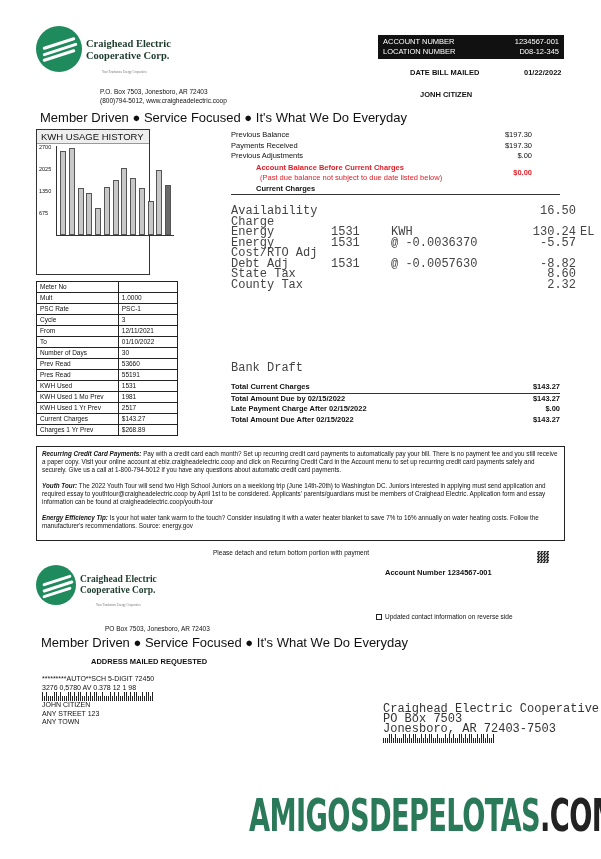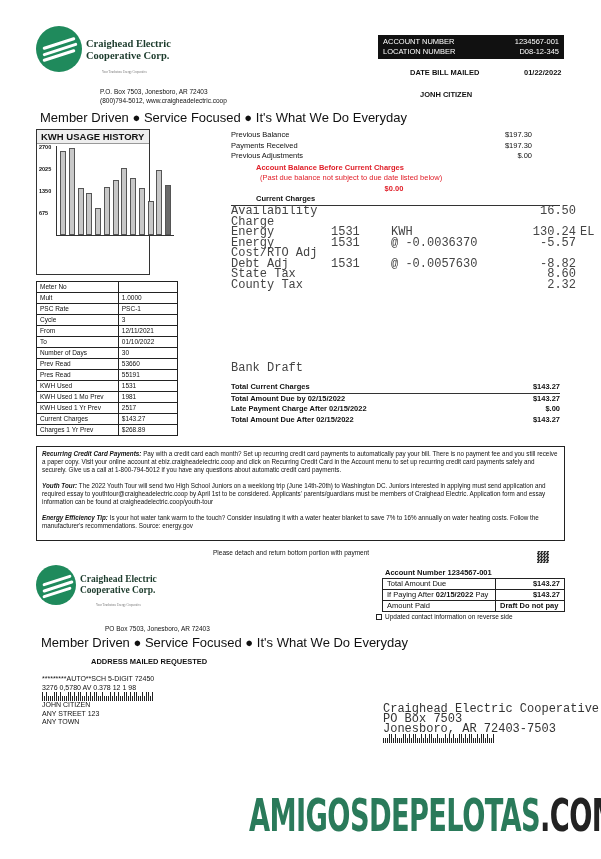--- a/index.html
+++ b/index.html
@@ -67,21 +67,21 @@
   </div>
   <div class="row">
     <span>LOCATION NUMBER</span>
     <span>D08-12-345</span>
   </div>
 </div>
 <div class="abs bold" style="left:385px; top:68px; font-size:7.5px;">DATE BILL MAILED</div>
 <div class="abs bold" style="left:499px; top:68px; font-size:7.5px;">01/22/2022</div>
 <div class="abs bold" style="left:395px; top:90px; font-size:7.5px;">JONH CITIZEN</div>
 
-<div class="abs chart-box" style="left:36px; top:129px; width:114px; height:146px;font-weight:bold;">
+<div class="abs chart-box" style="left:36px; top:129px; width:114px; height:146px;">
   <div class="chart-title">KWH USAGE HISTORY</div>
   <div id="chart-area" style="position:relative; height:128px;">
     <div class="abs" style="left:2px; top:0px; font-size:5.5px;">2700</div>
     <div class="abs" style="left:2px; top:22px; font-size:5.5px;">2025</div>
     <div class="abs" style="left:2px; top:44px; font-size:5.5px;">1350</div>
     <div class="abs" style="left:2px; top:66px; font-size:5.5px;">675</div>
     <div class="abs" style="left:19px; top:2px; width:1px; height:89px; background:#333;"></div>
     <div class="abs" style="left:19px; top:91px; width:118px; height:1px; background:#333;"></div>
     <div id="bars" class="abs" style="left:22px; top:2px; width:114px; height:89px;">
         <div style="position: absolute; left: 1px; bottom: 0px; width: 6px; height: 84px; background: rgb(200, 200, 200); border: 1px solid rgb(85, 85, 85);"></div>
@@ -168,21 +168,21 @@
       <span style="margin-right:28px;">$197.30</span>
     </div>
   <div class="row">
       <span>Payments Received</span>
       <span style="margin-right:28px;">$197.30</span>
     </div>
   <div class="row">
       <span>Previous Adjustments</span>
       <span style="margin-right:28px;">$.00</span>
     </div>
-  <div class="row red bold" style="margin-top:1px;flex-direction:column;">
+  <div class="row red bold" style="margin-top:1px;">
     <div>
       <div>Account Balance Before Current Charges</div>
       <div style="font-weight:normal; padding-left:4px;">(Past due balance not subject to due date listed below)</div>
     </div>
     <span style="margin-right:28px; align-self:center;">$0.00</span>
   </div>
   <div class="row bold" style="border-bottom:1.5px solid #333;">
       <span>Current Charges</span>
     </div>
 </div>
@@ -274,36 +274,20 @@
     <div class="logo-tag">Your Touchstone Energy Cooperative</div>
   </div>
 </div>
 
 <div class="abs small" style="left:105px; top:625px;">PO Box 7503, Jonesboro, AR 72403</div>
 <div class="abs motto" style="left:41px; top:635px;">Member Driven ● Service Focused ● It's What We Do Everyday</div>
 <div class="abs bold" style="left:66px; top:657px; font-size:7.5px;">ADDRESS MAILED REQUESTED</div>
 
 <div class="abs" style="left:382px; top:568px; width:183px;">
   <div class="bold" style="font-size:7.5px; margin-bottom:1px; padding-left:3px;">Account Number 1234567-001</div>
-  <table class="stub-table">
-    <tbody>
-        <tr>
-      <td>Total Amount Due</td>
-      <td class="bold" style="text-align:right; border-left:none;">$143.27</td>
-    </tr>
-    <tr>
-      <td><span>If Paying After </span><b>02/15/2022</b><span> Pay</span></td>
-      <td class="bold" style="text-align:right; border-left:none;">$143.27</td>
-    </tr>
-    <tr>
-      <td>Amount Paid</td>
-      <td class="bold" style="text-align:left; border-left:none;">Draft Do not pay</td>
-    </tr>
-  </tbody>
-    </table>
 </div>
 <div class="abs small" style="left:376px; top:613px; display:flex; align-items:center; gap:3px;">
   <span style="display:inline-block; width:6px; height:6px; border:1px solid #222;"></span>
   <span>Updated contact information on reverse side</span>
 </div>
 
 <div class="abs" style="left:42px; top:675px; font-size:7px; line-height:8.5px;">
   <div>*********AUTO**SCH 5-DIGIT 72450</div>
   <div>3276 0,5780 AV 0.378 12 1 98</div>
   <div class="barcode" id="barcode1">

